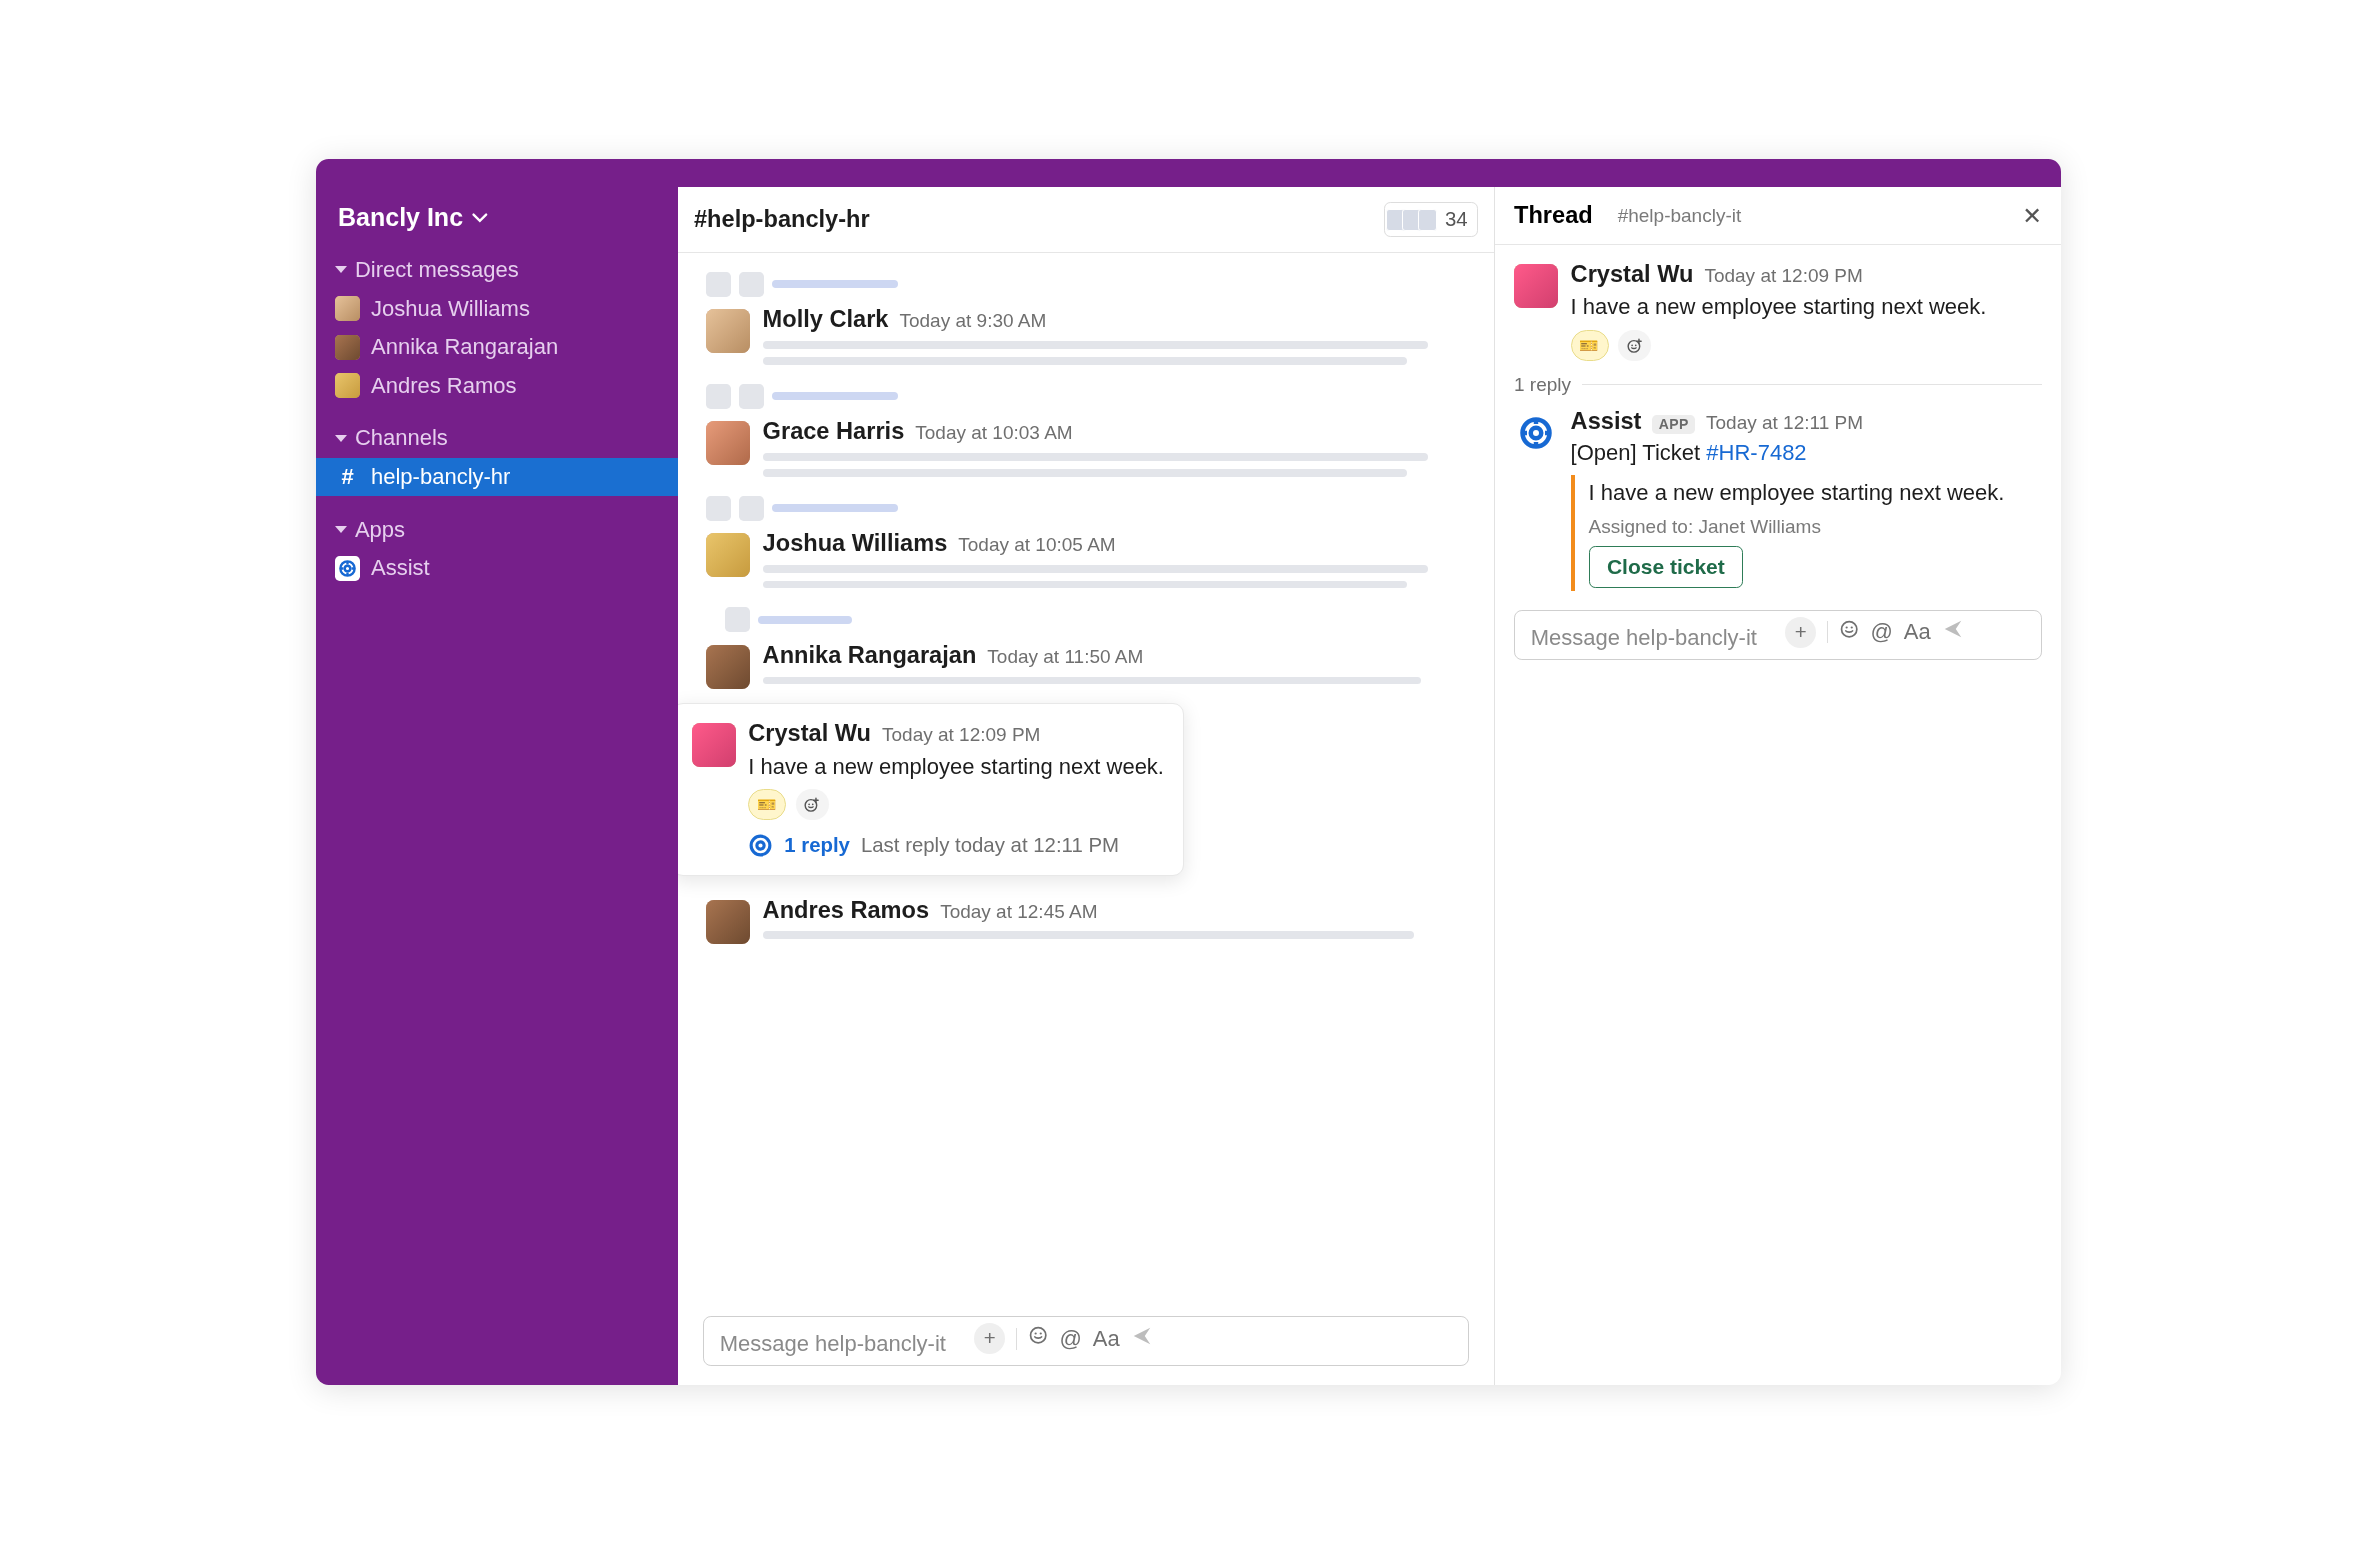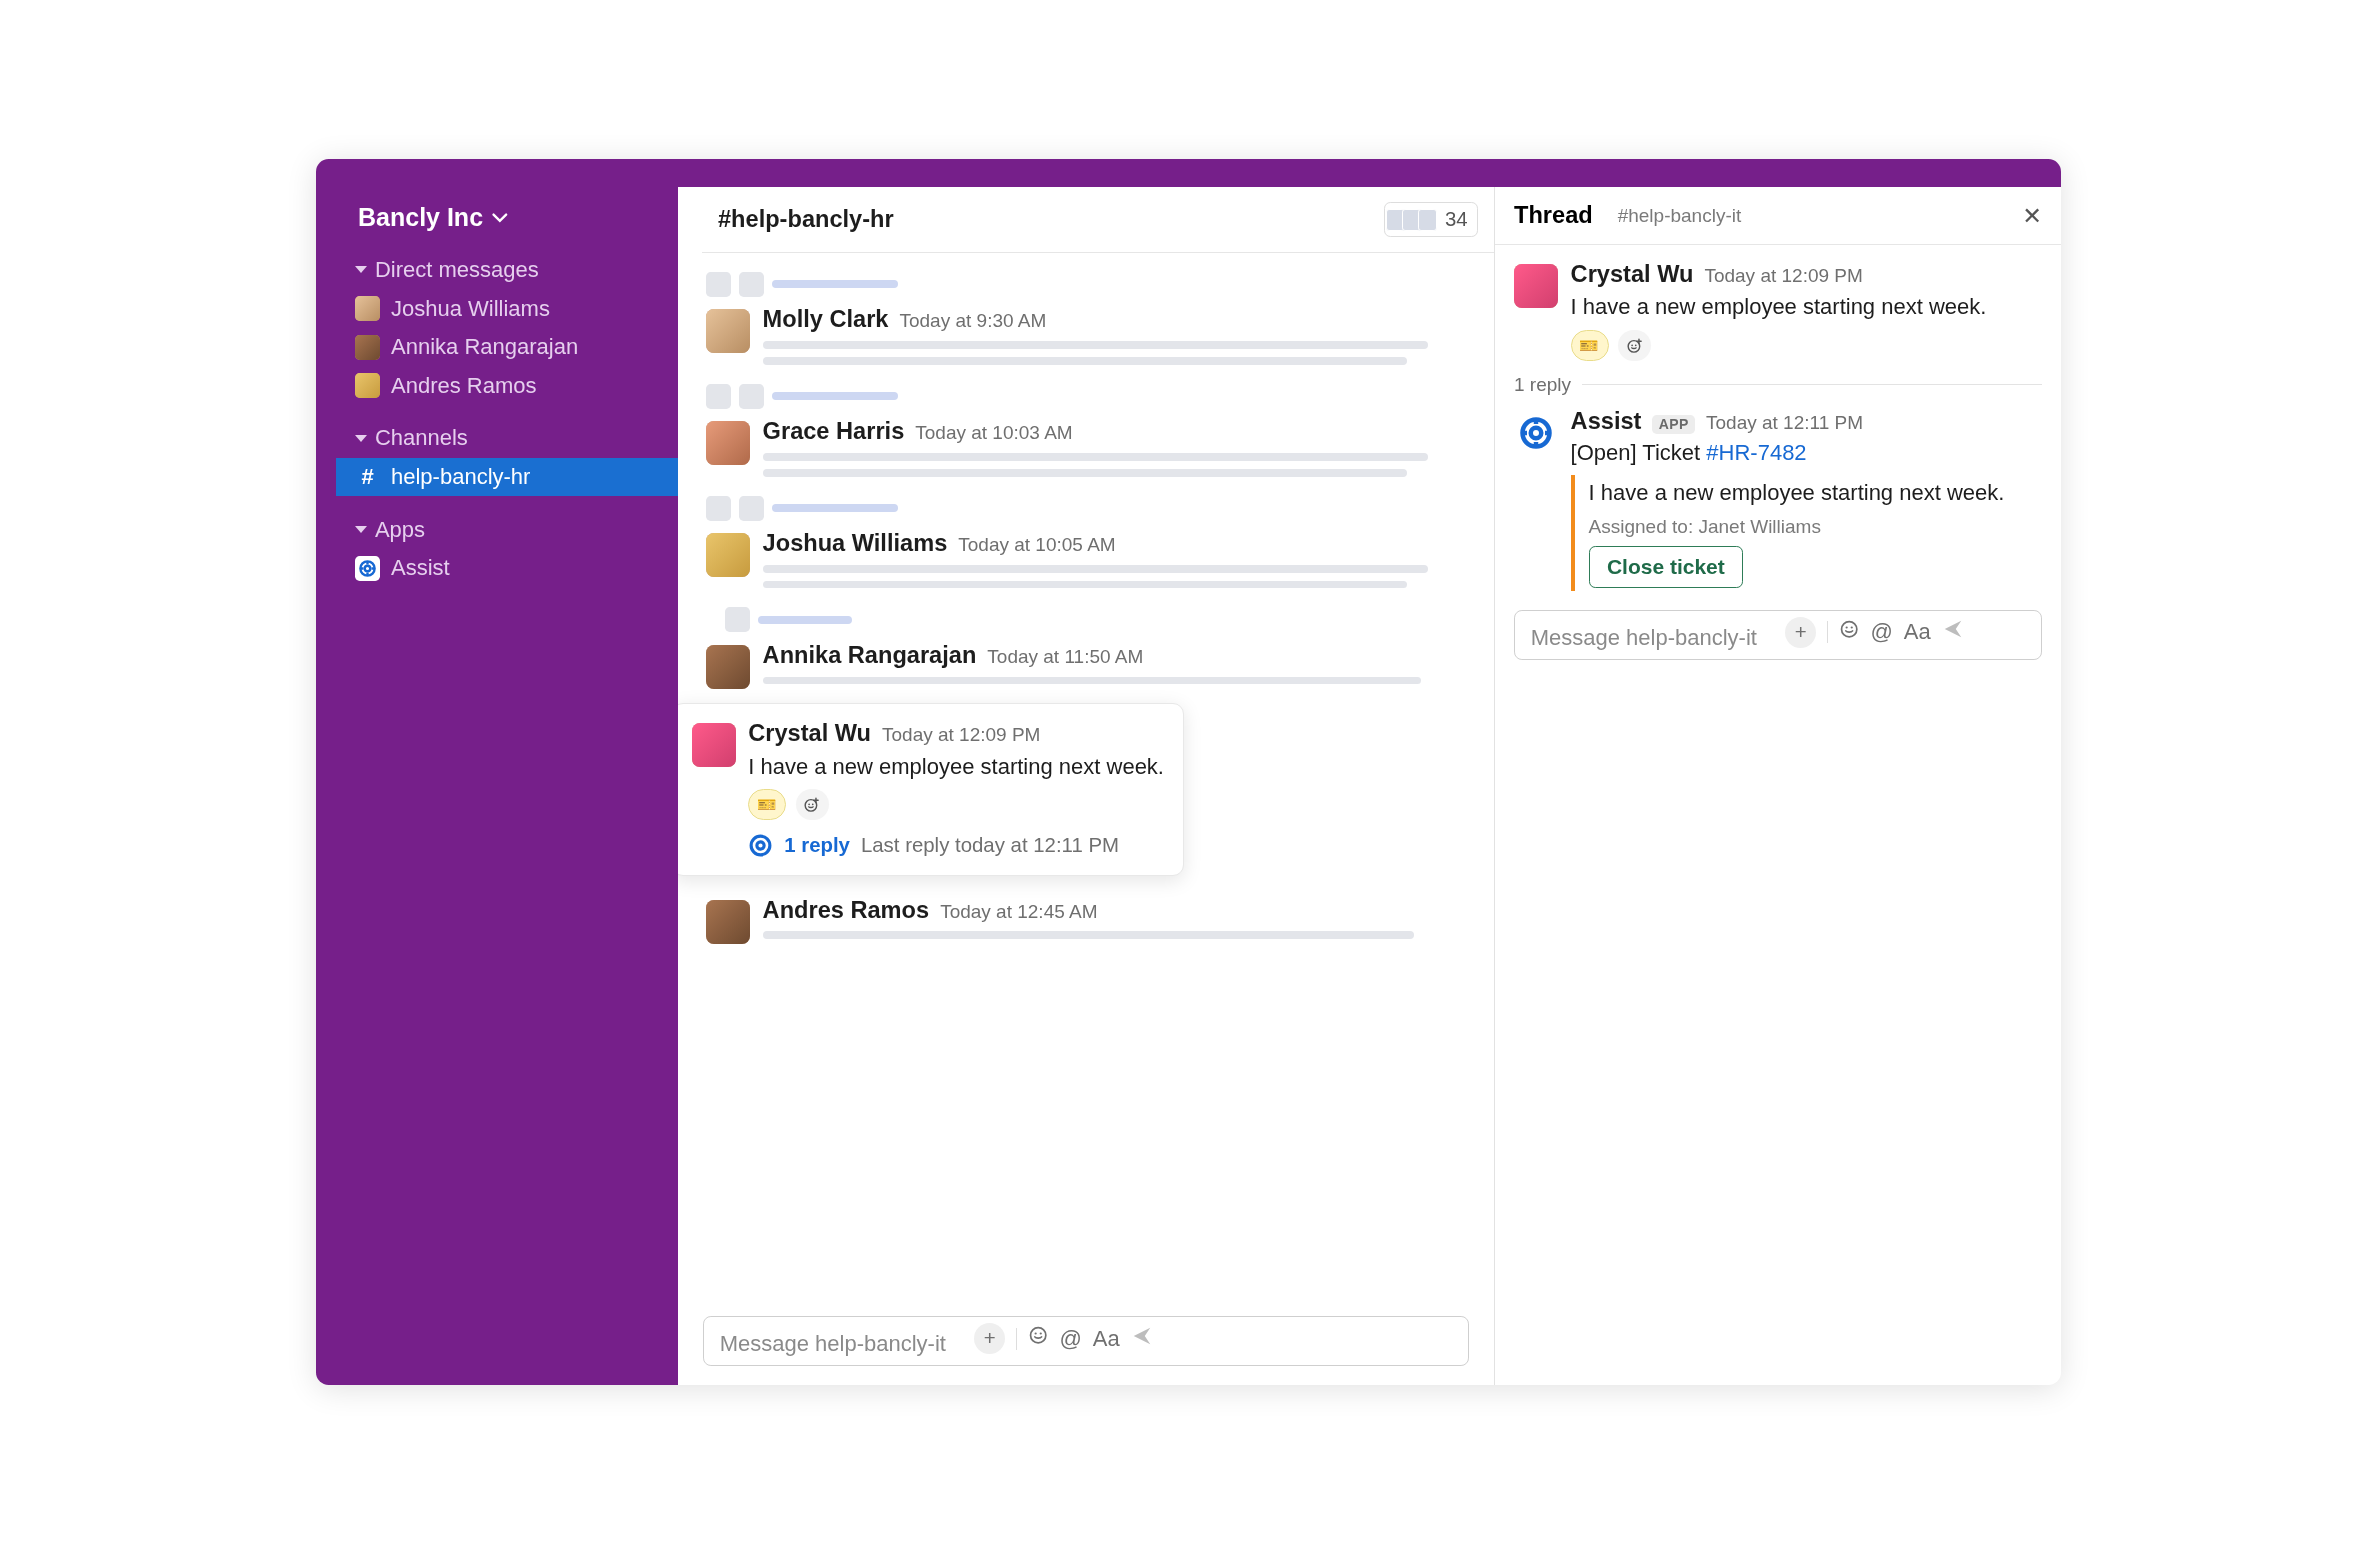--- a/index.html
+++ b/index.html
@@ -32,21 +32,20 @@
     min-height: 0;
   }
   
   .sidebar {
     width: 362px;
     background: #761f8a;
     color: #e9d4ef;
     display: flex;
     flex-direction: column;
     font-size: 22px;
-    padding-left: 20px;
   }
   .ws-header {
     display: flex;
     align-items: center;
     padding: 15.7px 22px 19px 22px;
     gap: 9.4px;
     color: #fff;
   }
   .ws-name { font-weight: 800; font-size: 25px; }
   .section-hdr {
@@ -106,21 +105,20 @@
     border-right: 0.8px solid #e2e2e2;
     min-width: 0;
   }
   .chan-header {
     height: 66px;
     display: flex;
     align-items: center;
     padding: 0 16px;
     border-bottom: 0.8px solid #e6e6e6;
     gap: 12.6px;
-    margin-left: 24px;
   }
   .chan-title { font-weight: 800; font-size: 23.6px; color: #1d1d1d; }
   .member-badge {
     margin-left: auto;
     display: flex;
     align-items: center;
     border: 0.8px solid #ddd;
     border-radius: 6.3px;
     height: 35px;
     padding: 0 9.4px 0 4.7px;

